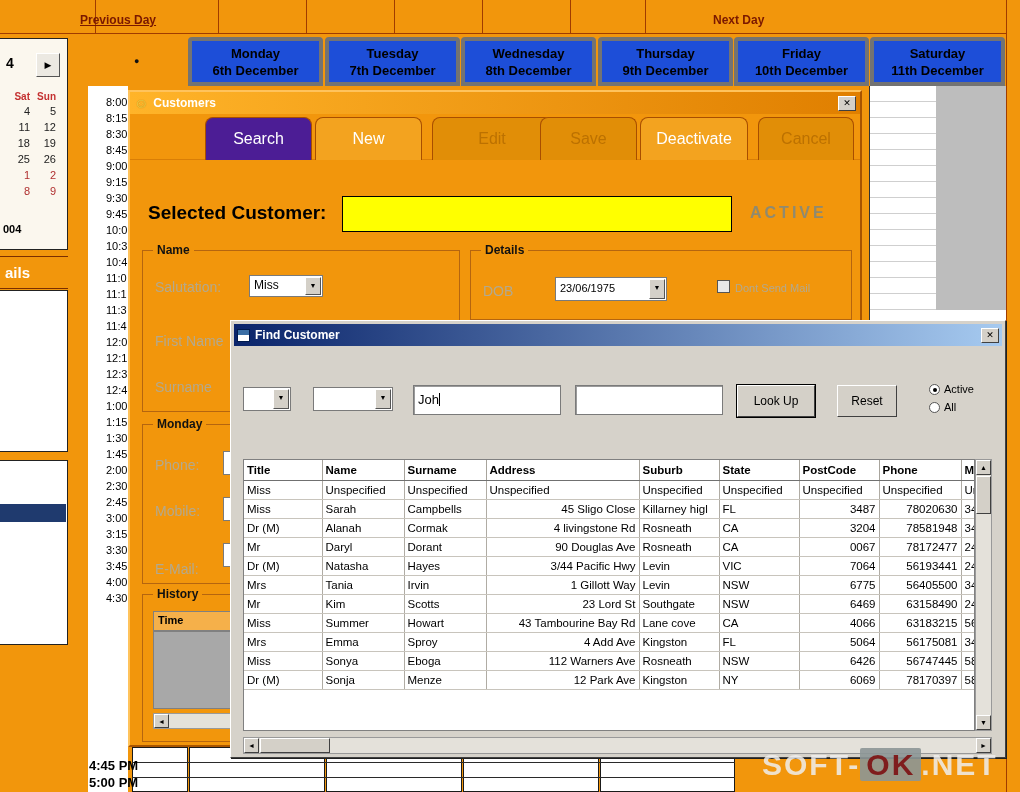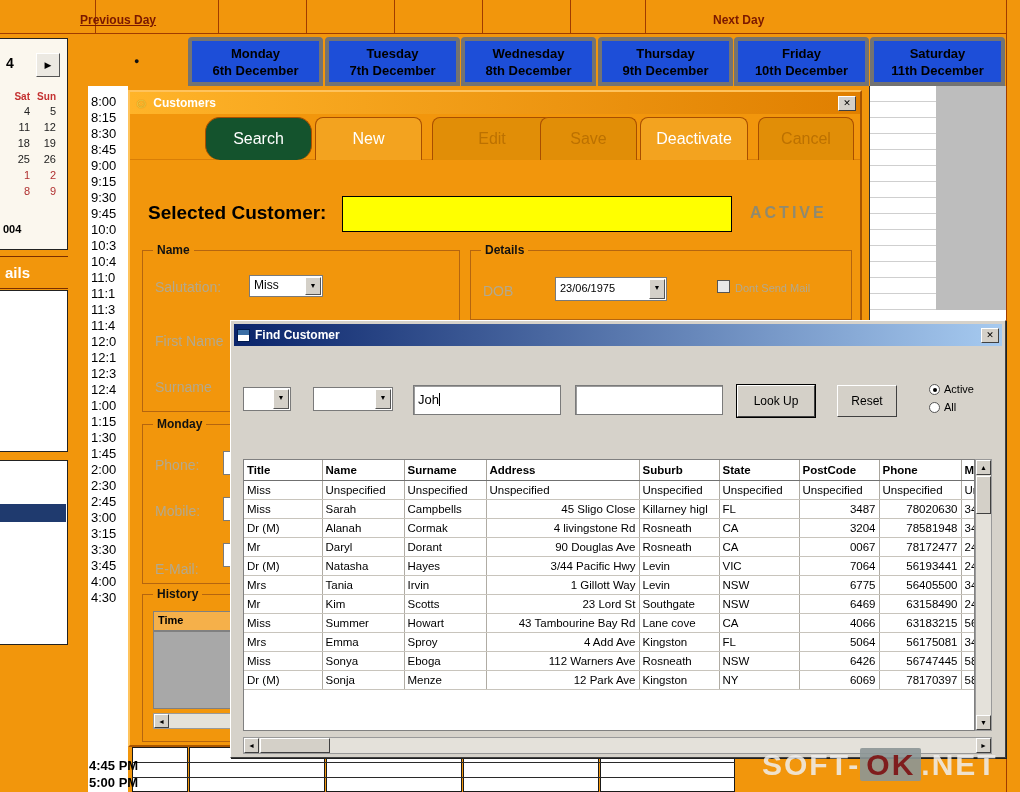--- a/index.html
+++ b/index.html
@@ -43,21 +43,21 @@
 
   #side-panel-header { left:0; top:256px; width:68px; height:33px; background:#F2960C;
     border-top:1px solid #7A2E00; border-bottom:1px solid #7A2E00;
     color:#fff; font-size:15px; font-weight:bold; line-height:31px; padding-left:5px; }
   #side-panel-1 { left:0; top:290px; width:68px; height:162px; background:#fff; border:1px solid #222; border-left:none; }
   #side-panel-2 { left:0; top:460px; width:68px; height:185px; background:#fff; border:1px solid #222; border-left:none; }
   #side-selected { position:absolute; left:0; top:43px; width:66px; height:18px; background:#1F3A6E; }
 
   
   #time-column { left:88px; top:86px; width:40px; height:706px; background:#fff; padding-top:8px; }
-  .time-slot { height:16px; line-height:16px; font-size:13px; padding-left:3px; white-space:nowrap; overflow:hidden; }
+  .time-slot { height:16px; line-height:16px; font-size:11px; padding-left:18px; white-space:nowrap; overflow:hidden; }
   .time-bold { position:absolute; left:89px; font-size:13px; font-weight:bold; white-space:nowrap; }
 
   
   #right-grid { left:869px; top:86px; width:137px; height:660px;
     background:repeating-linear-gradient(180deg,#ffffff 0 15px,#cfcfcf 15px 16px);
     border-left:1px solid #333; }
   #right-gray { left:936px; top:86px; width:70px; height:224px; background:#BDBDBD; }
   #right-strip { left:1006px; top:0; width:14px; height:792px; background:#F2960C; border-left:1px solid #A03C00; }
   .sched-cell { position:absolute; top:747px; height:45px; background:#fff; border:1px solid #1a1a1a; }
   .sched-hline { position:absolute; left:132px; width:603px; height:1px; background:#2a2a2a; }
@@ -69,21 +69,21 @@
     background:linear-gradient(90deg,#FFB429,#E07F00);
     display:flex; align-items:center; padding:0 4px; }
   #cust-title-icon { color:#FFE34D; font-size:14px; margin-right:5px; text-shadow:0 0 1px #7a4a00; }
   #cust-title-text { color:#fff; font-size:12px; font-weight:bold; flex:1; }
   .win-close { width:18px; height:15px; background:#D4D0C8; border:1px solid; border-color:#fff #404040 #404040 #fff;
     font-size:9px; line-height:13px; text-align:center; color:#000; }
 
   #customer-tabs { position:absolute; left:0; top:22px; width:730px; height:46px; border-bottom:1px solid #D97E06; }
   .ctab { position:absolute; top:3px; height:43px; border:1px solid #A84E00; border-bottom:none;
     border-radius:8px 8px 0 0; text-align:center; line-height:41px; font-size:16px; color:#fff; }
-  .ctab.active { background:#14532d;border-radius:15px; }
+  .ctab.active { background:#4c1d95; }
   .ctab.normal { background:#F3A31F; }
   .ctab.disabled { background:#E18E07; color:#BC7100; }
 
   #sel-cust-label { position:absolute; left:18px; top:110px; font-size:19px; font-weight:bold; }
   #sel-cust-field { position:absolute; left:212px; top:104px; width:390px; height:36px; background:#FFFF00;
     border:1px solid #000; font-size:15px; line-height:34px; padding:0 5px; }
   #sel-cust-status { position:absolute; left:620px; top:112px; font-size:16px; font-weight:bold;
     color:#8F8A70; letter-spacing:3px; }
 
   .groupbox { position:absolute; border:1px solid #B5650F; }

